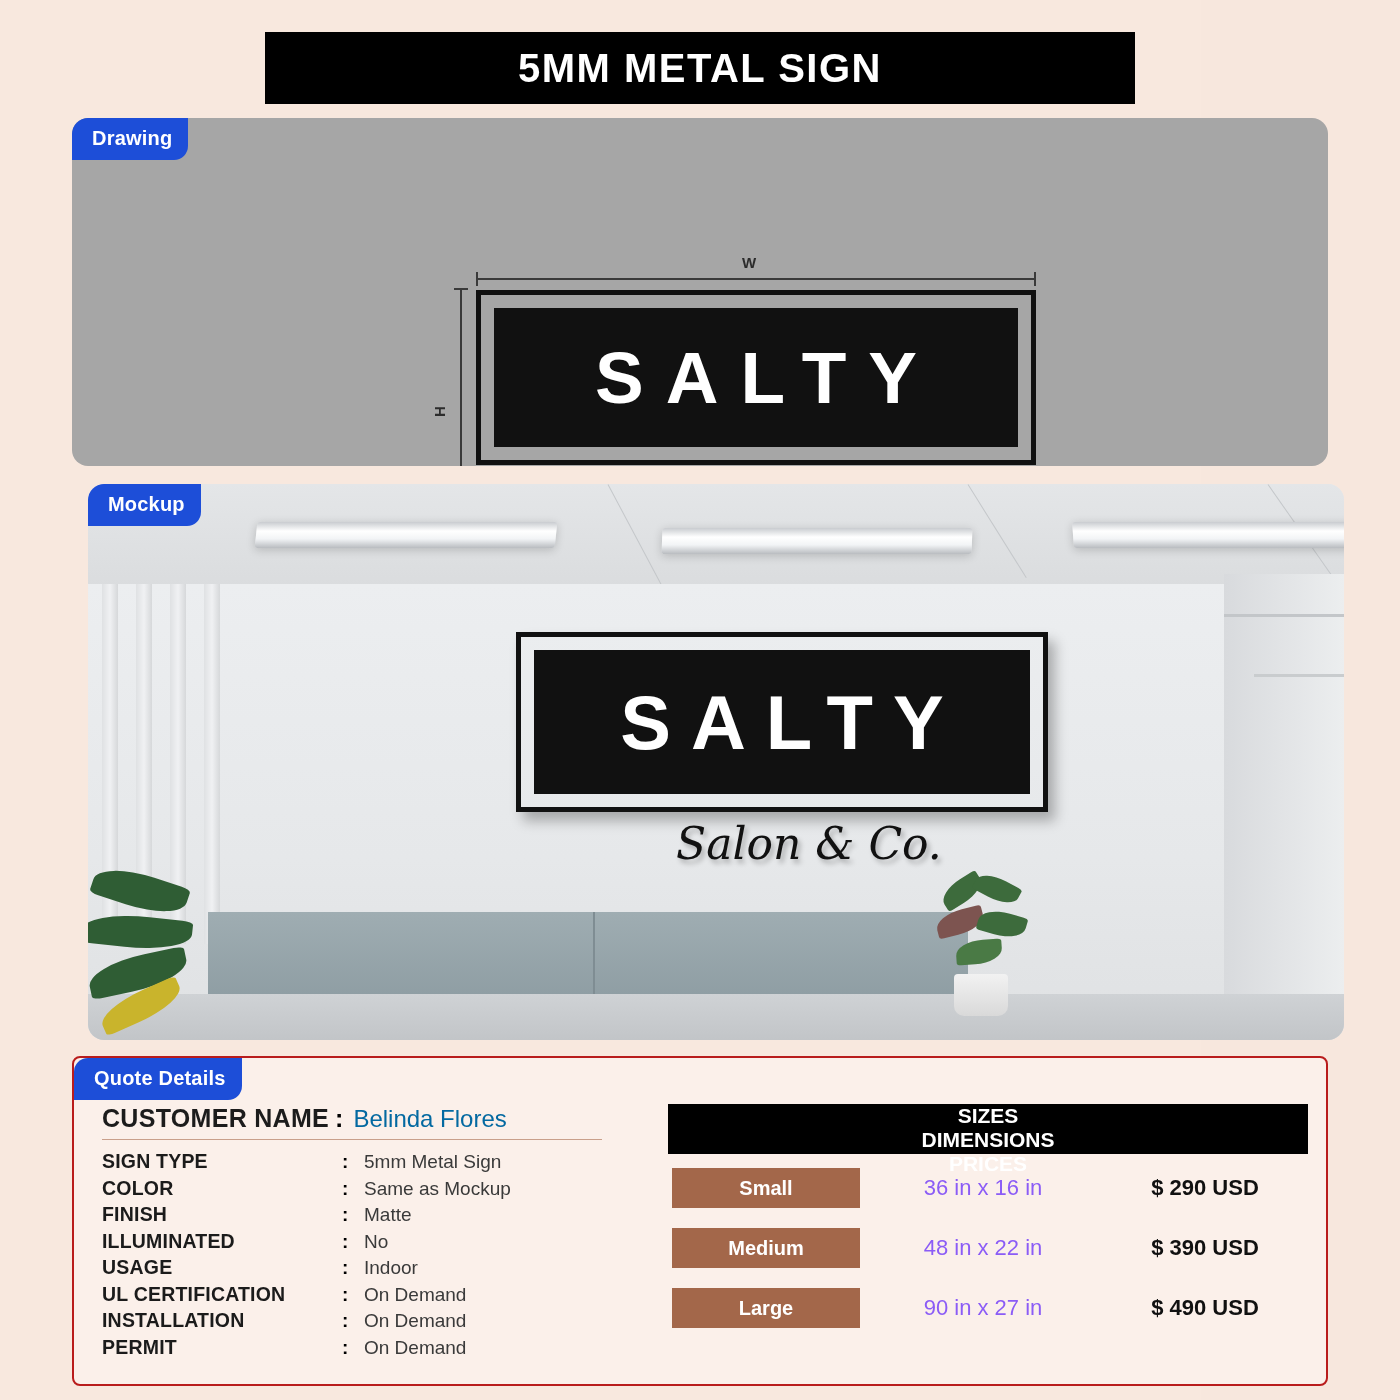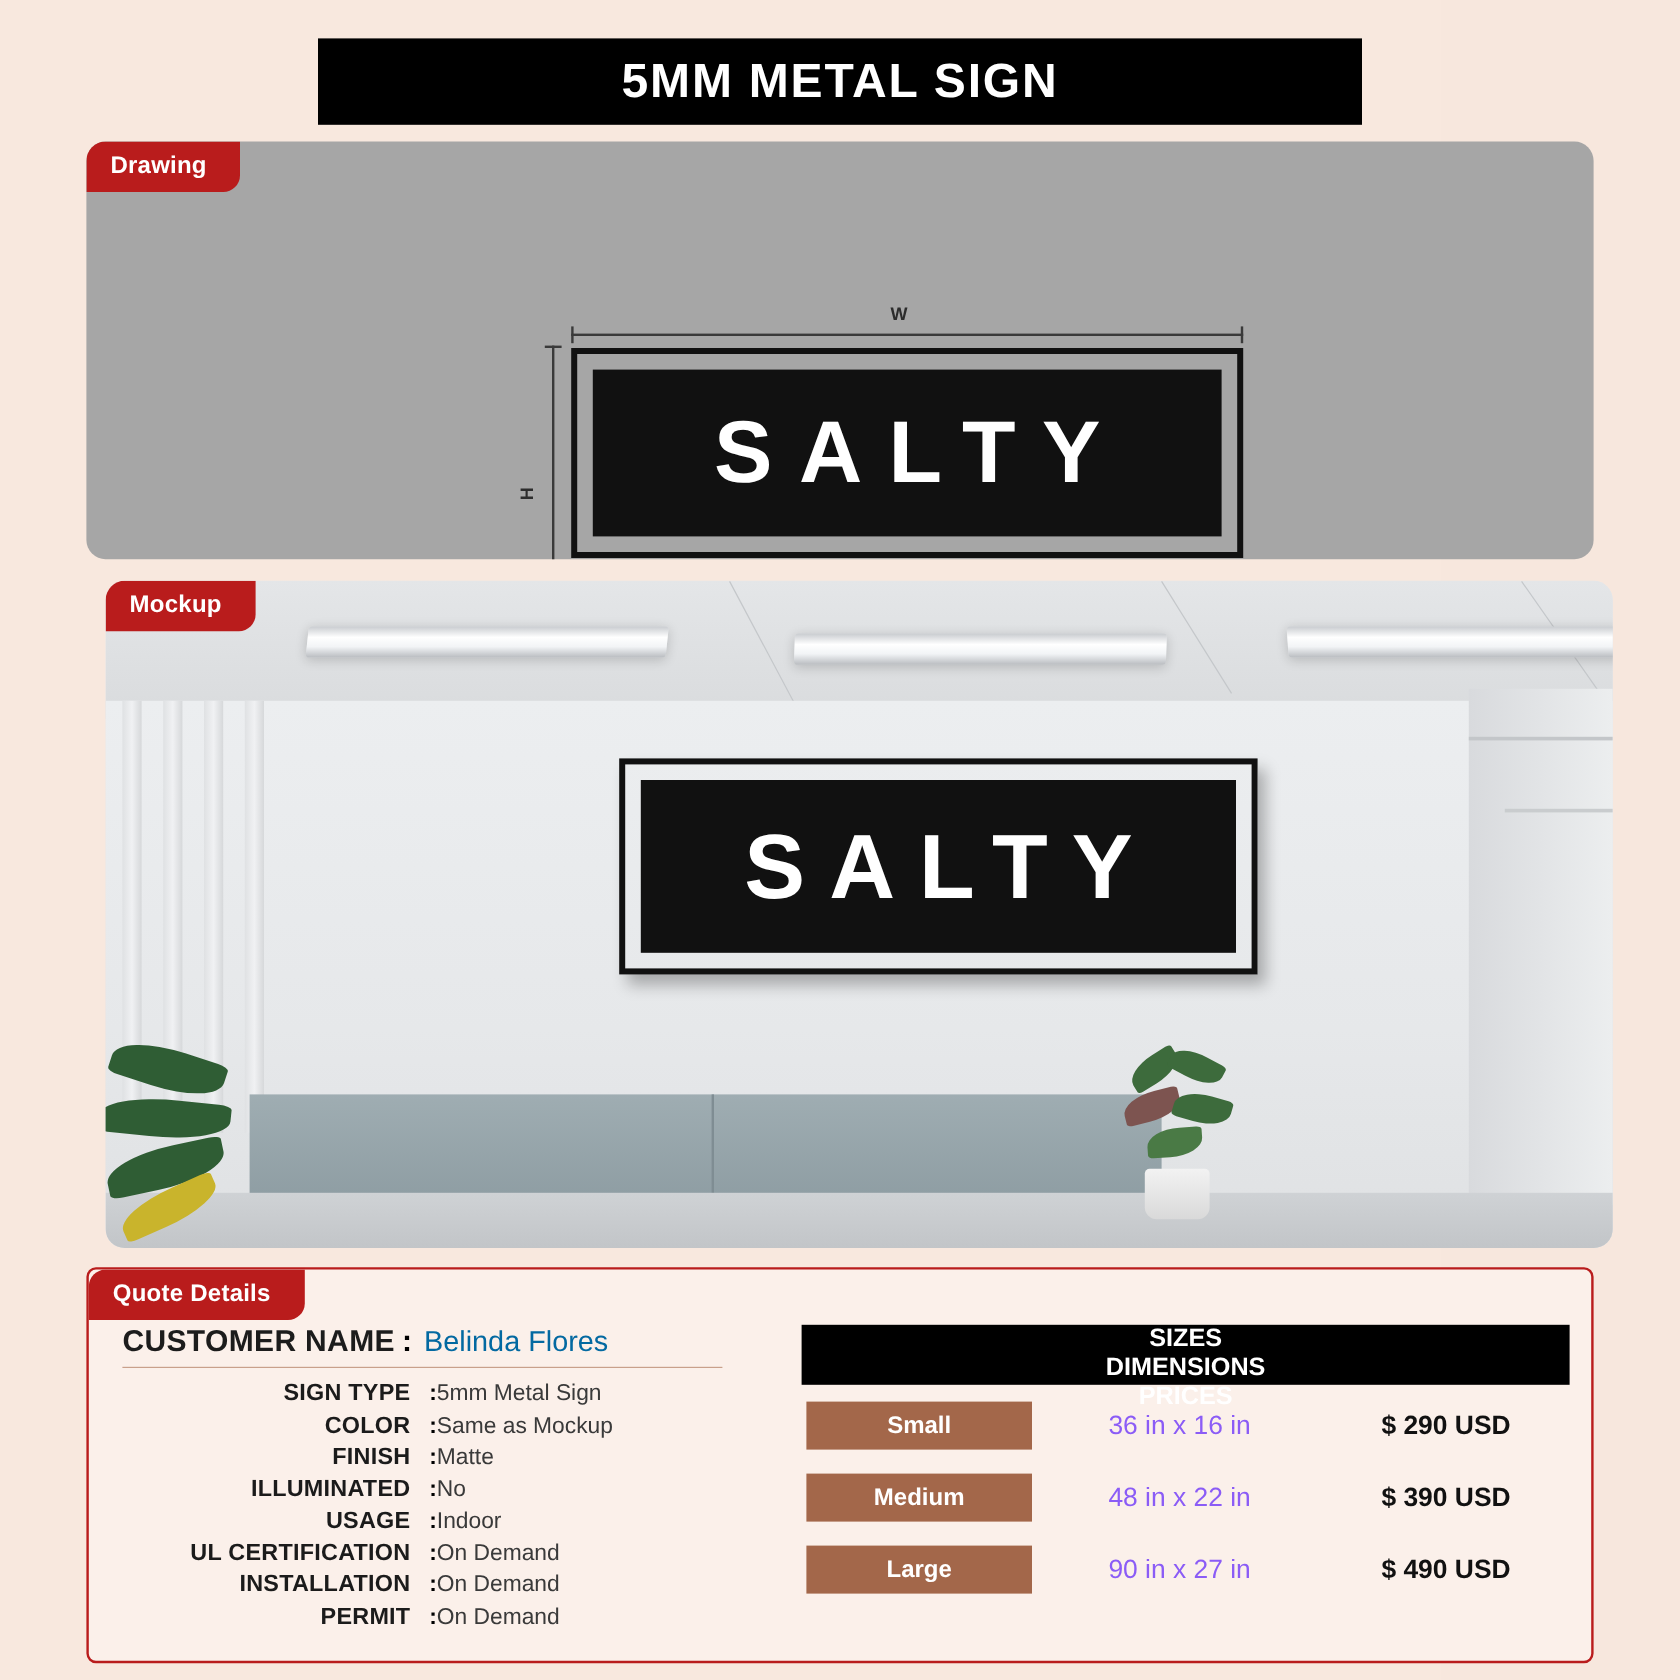--- a/index.html
+++ b/index.html
@@ -28,25 +28,25 @@
 
   
   .panel {
     position: absolute;
     border-radius: 16px;
     overflow: hidden;
   }
   .panel-label {
     position: absolute;
     z-index: 5;
-    background: #b91c1c;
+    background: #1d4ed8;
     color: #fff;
     font-weight: bold;
     font-size: 20px;
-    padding: 9px 28px 10px 20px;
+    padding: 9px 16px 10px 20px;
     border-top-left-radius: 14px;
     border-bottom-right-radius: 14px;
     letter-spacing: 0.2px;
   }
 
   
   .drawing-panel {
     left: 72px; top: 118px;
     width: 1256px; height: 348px;
     background: #a6a6a6;
@@ -202,21 +202,21 @@
   .cust-row {
     position: absolute; left: 28px; top: 46px; width: 500px;
     display: flex; align-items: baseline;
     border-bottom: 1.5px solid #c9a08b;
     padding-bottom: 6px;
   }
   .cust-label { font-size: 25px; font-weight: bold; color: #1c1c1c; letter-spacing: 0.3px; }
   .cust-colon { font-size: 25px; font-weight: bold; margin: 0 10px 0 6px; }
   .cust-value { font-size: 24px; color: #0369a1; }
 
-  .spec-list { position: absolute; left: 28px; top: 92px; width: 510px; text-align: right; }
+  .spec-list { position: absolute; left: 28px; top: 92px; width: 510px; }
   .spec-row { display: flex; align-items: baseline; height: 26.5px; }
   .spec-key {
     width: 240px;
     font-size: 19.5px; font-weight: bold; color: #1b1b1b; letter-spacing: 0.2px;
   }
   .spec-colon { width: 22px; font-size: 19px; font-weight: bold; }
   .spec-val { font-size: 19px; color: #3a3a3a; }
 
   
   .price-table { position: absolute; left: 594px; top: 46px; width: 640px; }
@@ -281,20 +281,21 @@
       <div class="column col4"></div>
       <div class="right-wall"></div>
       <div class="right-shelf"></div>
       <div class="right-shelf2"></div>
 
       <div class="sign sign-mockup">
         <div class="frame"></div>
         <div class="plate">
           <span class="word">SALTY</span>
         </div>
+        <div class="script">Salon &amp; Co.</div>
       </div>
 
       <div class="counter"></div>
       <div class="counter-split"></div>
       <div class="floor"></div>
 
       <div class="plant-left">
         <div class="leaf" style="left:4px; top:10px;  width:96px; height:34px; transform:rotate(18deg);"></div>
         <div class="leaf" style="left:-6px; top:52px; width:110px; height:32px; transform:rotate(6deg);"></div>
         <div class="leaf" style="left:0px; top:92px;  width:100px; height:34px; transform:rotate(-12deg);"></div>

